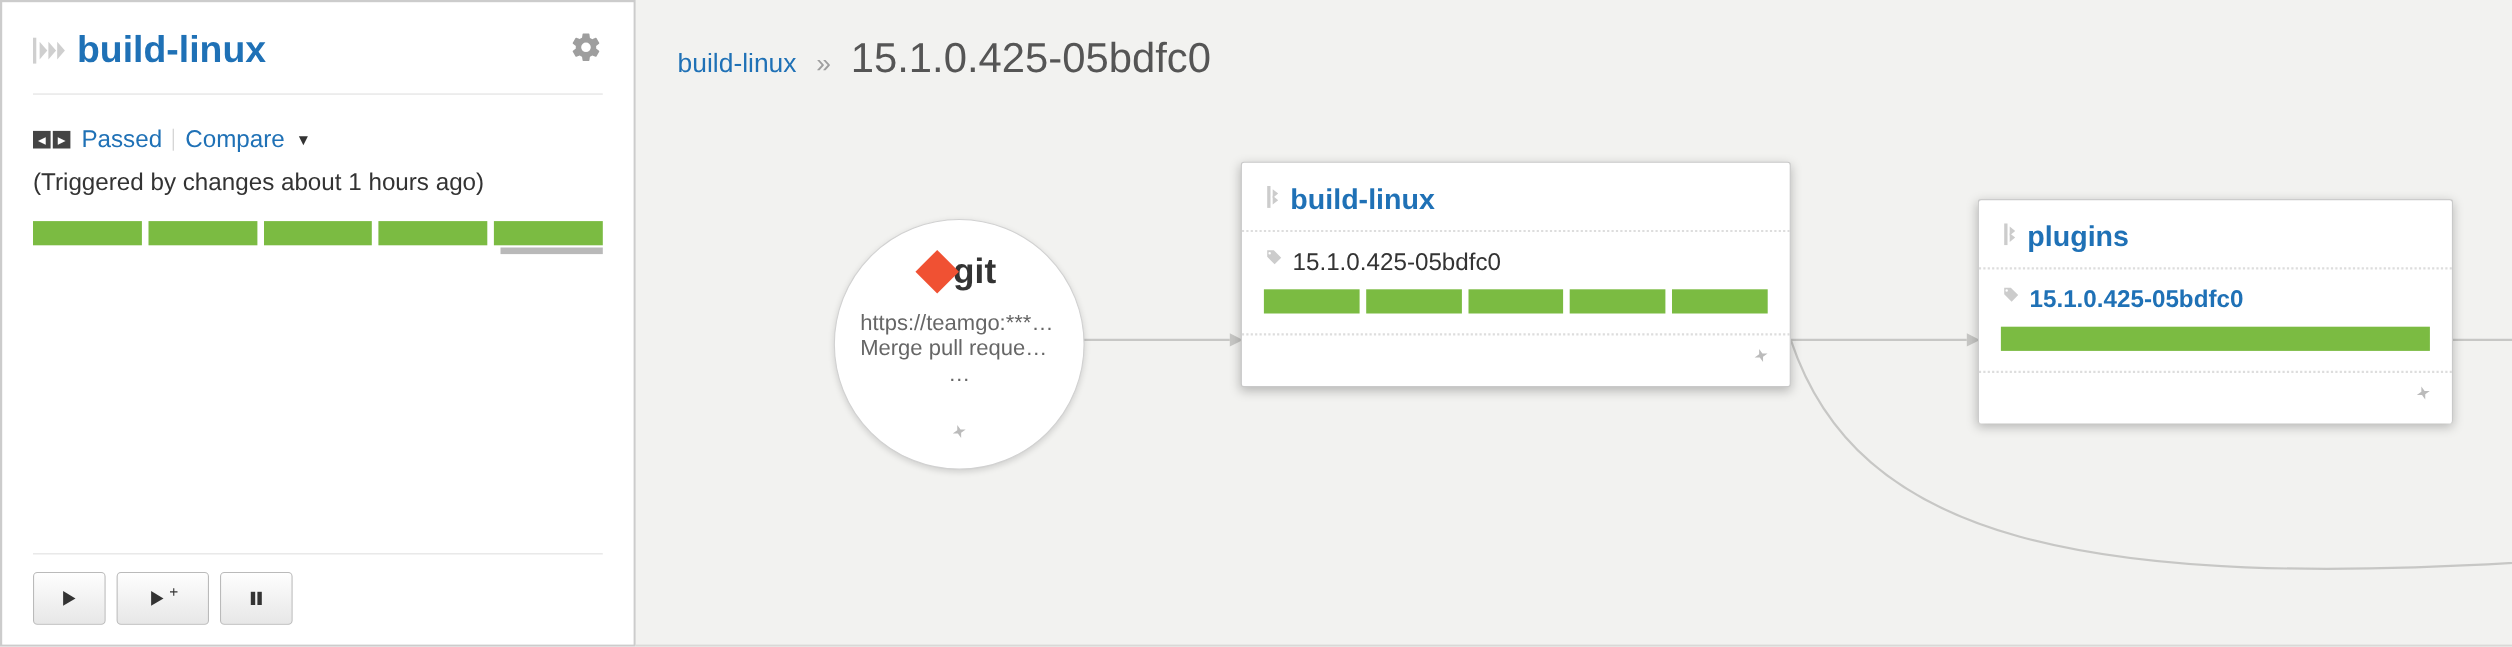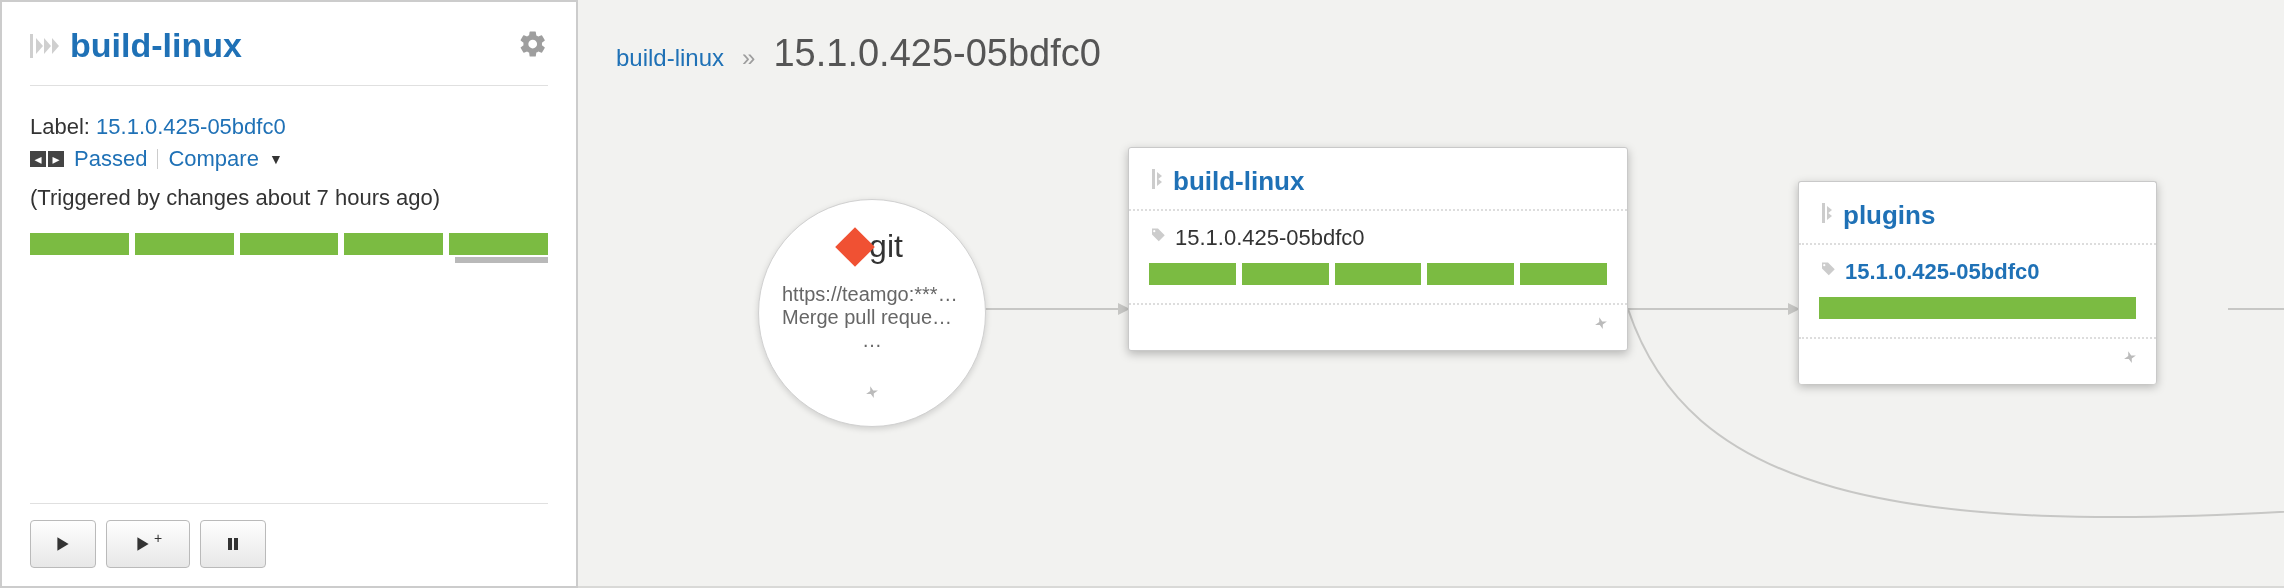--- a/index.html
+++ b/index.html
@@ -172,21 +172,21 @@
     flex-direction:column;
     align-items:center;
     padding-top:28px;
   }
   .git-logo {
     display:flex;
     align-items:center;
     gap:0;
     font-size:32px;
     color:#333;
-    font-weight:400;
+    font-weight:700;
   }
   .git-diamond{
     width:28px;height:28px;
     transform:rotate(45deg);
     background:#f05133;
     position:relative;
   }
   .git-url {
     font-size:20px;
     color:#666;
@@ -255,21 +255,21 @@
   }
   .pc-pin-row {
     border-top:2px dotted #ddd;
     padding:10px 16px;
     display:flex;
     justify-content:flex-end;
   }
   .pin-icon { color:#bbb; font-size:20px; cursor:pointer; }
 
   .build-card { left:550px; top:58px; width:500px; }
-  .plugins-card { left:1220px; top:92px; width:359px; border-bottom:none; }
+  .plugins-card { left:1220px; top:92px; width:432px; border-bottom:none; }
   .plugins-card .pc-pin-row { display:flex; }
 
 </style>
 </head>
 <body>
 
 <div class="left-panel">
   <div class="lp-header">
     <div class="lp-header-left">
       <span class="triple-chevron">
@@ -283,35 +283,31 @@
       <span class="lp-title">build-linux</span>
     </div>
     <span class="gear">
       <svg width="30" height="30" viewBox="0 0 24 24" fill="#9e9e9e">
           <path d="M19.14,12.94a7.14,7.14,0,0,0,.05-.94,7.14,7.14,0,0,0-.05-.94l2.11-1.65a.5.5,0,0,0,.12-.64l-2-3.46a.5.5,0,0,0-.61-.22l-2.49,1a7,7,0,0,0-1.62-.94l-.38-2.65A.5.5,0,0,0,13.77,2H9.77a.5.5,0,0,0-.5.42L8.89,5.07a7,7,0,0,0-1.62.94l-2.49-1a.5.5,0,0,0-.61.22l-2,3.46a.5.5,0,0,0,.12.64L4.4,11.06a7.14,7.14,0,0,0-.05.94,7.14,7.14,0,0,0,.05.94L2.29,14.59a.5.5,0,0,0-.12.64l2,3.46a.5.5,0,0,0,.61.22l2.49-1a7,7,0,0,0,1.62.94l.38,2.65a.5.5,0,0,0,.5.42h4a.5.5,0,0,0,.5-.42l.38-2.65a7,7,0,0,0,1.62-.94l2.49,1a.5.5,0,0,0,.61-.22l2-3.46a.5.5,0,0,0-.12-.64ZM11.77,15.5A3.5,3.5,0,1,1,15.27,12,3.5,3.5,0,0,1,11.77,15.5Z"></path>
         </svg>
     </span>
   </div>
 
   <div class="lp-meta">
-    <div class="lp-label-line">
-      <span>Label:</span>
-      <span class="lp-label-value">15.1.0.425-05bdfc0</span>
-    </div>
     <div class="lp-compare-row">
       <span class="compare-icon">
         <span>◂</span>
           <span>▸</span>
       </span>
       <span>Passed</span>
       <span class="vert-sep"></span>
       <span>Compare</span>
       <span class="dropdown-caret">▼</span>
     </div>
-    <div class="lp-trigger">(Triggered by changes about 7 hours ago)</div>
+    <div class="lp-trigger">(Triggered by changes about 1 hours ago)</div>
 
     <div class="lp-stages">
       <div class="lp-stage"></div>
       <div class="lp-stage"></div>
       <div class="lp-stage"></div>
       <div class="lp-stage"></div>
       <div class="lp-stage last"></div>
     </div>
   </div>
 

